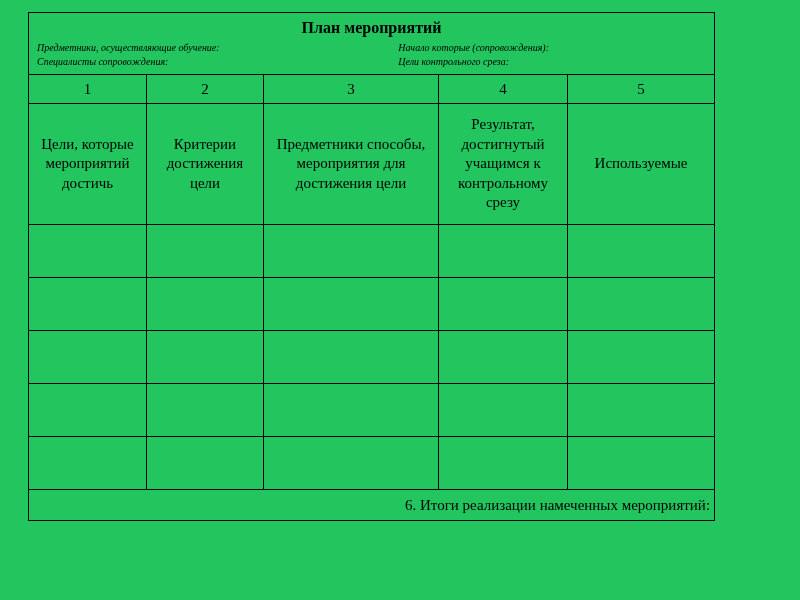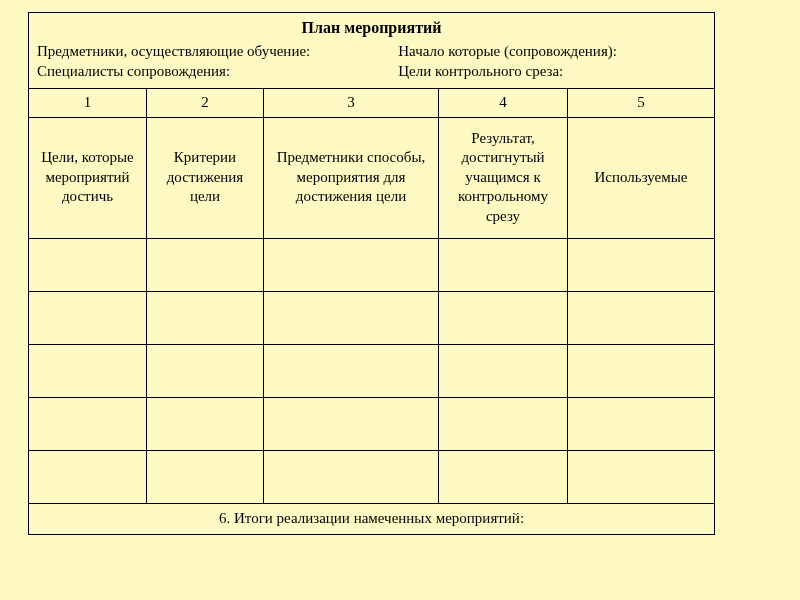--- a/index.html
+++ b/index.html
@@ -10,21 +10,21 @@
     width: 800px;
     height: 600px;
     background: #ffffff;
     font-family: "Liberation Serif", "DejaVu Serif", serif;
     color: #000000;
   }
   .page {
     position: relative;
     width: 800px;
     height: 600px;
-    background: #fef9c3;
+    background: #22c55e;
     overflow: hidden;
   }
   table.plan {
     position: absolute;
     left: 28px;
     top: 12px;
     width: 686px;
     border-collapse: collapse;
     table-layout: fixed;
   }
@@ -40,22 +40,23 @@
   }
   .doc-title {
     text-align: center;
     font-weight: bold;
     font-size: 16px;
     margin: 2px 0 4px 0;
   }
   .info-line {
     display: grid;
     grid-template-columns: 54% 46%;
-    font-size: 15px;
+    font-size: 10px;
     line-height: 1.35;
+    font-style: italic;
   }
   .info-line span {
     white-space: nowrap;
   }
   td.num-cell {
     height: 26px;
     text-align: center;
     font-size: 15px;
     padding: 1px 4px;
   }
@@ -67,21 +68,21 @@
     line-height: 1.3;
     padding: 4px 6px;
   }
   td.empty-cell {
     height: 50px;
   }
   td.footer-cell {
     height: 26px;
     padding: 2px 4px;
     font-size: 15px;
-    text-align: center;
+    text-align: right;
   }
 </style>
 </head>
 <body>
 
 <div class="page">
   <table class="plan">
     <colgroup>
       <col style="width:118px">
       <col style="width:117px">

